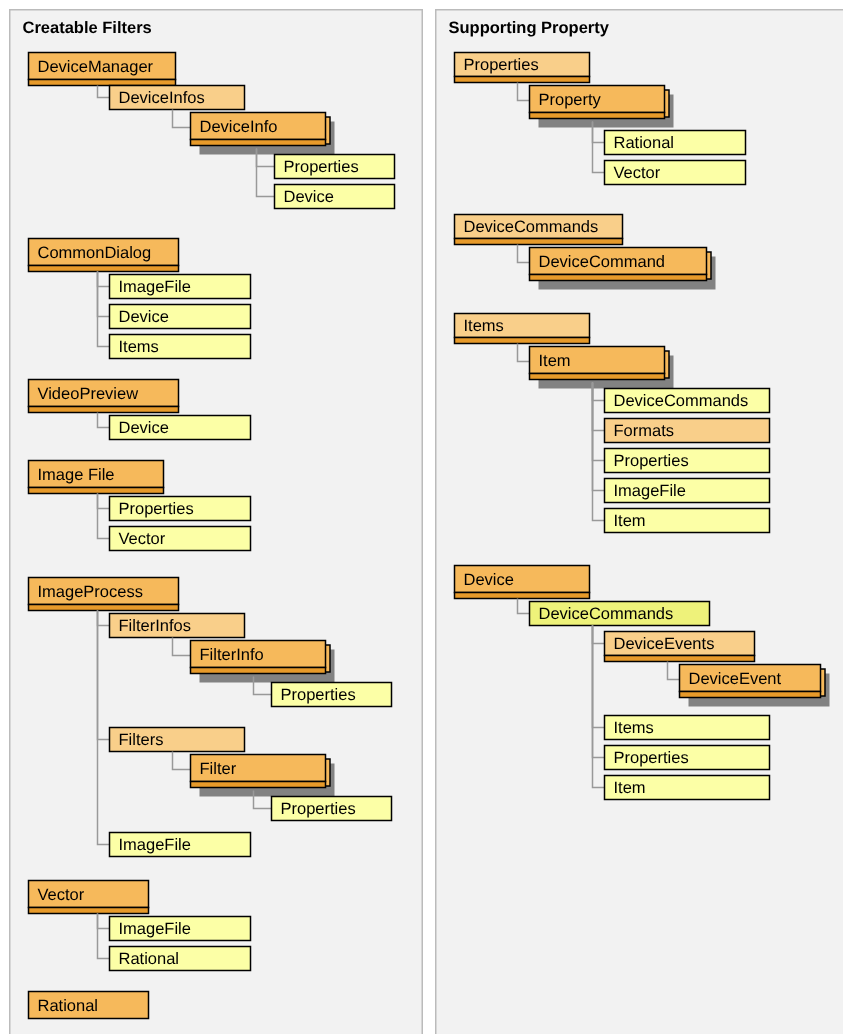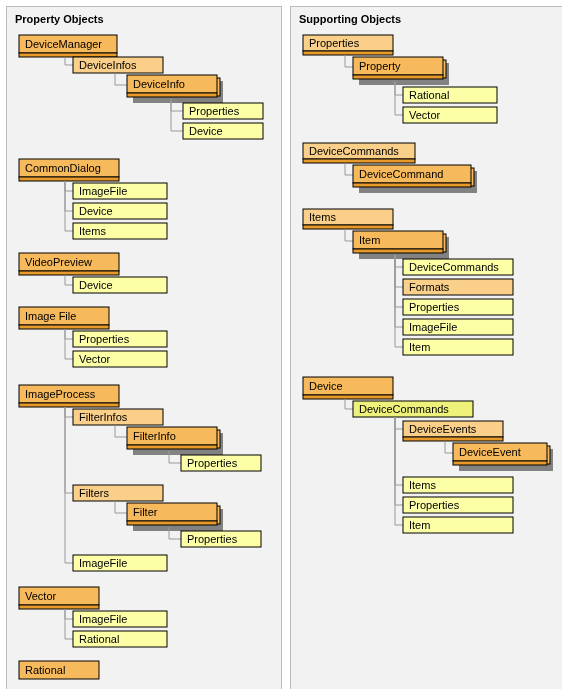--- a/index.html
+++ b/index.html
@@ -49,21 +49,21 @@
     stroke: #999;
     stroke-width: 1;
     fill: none;
   }
 </style>
 </head>
 <body>
 
 <div class="cols">
   <div class="panel">
-    <div class="panel-title">Property Objects</div>
+    <div class="panel-title">Creatable Filters</div>
     <svg width="258" height="650">
 
       <g>
         <rect class="box orange" x="4" y="4" width="98" height="18"></rect>
         <rect class="box orangeD" x="4" y="22" width="98" height="4"></rect>
         <text class="txt" x="10" y="14">DeviceManager</text>
       </g>
       <path class="conn" d="M50 26 V34 H58"></path>
       <g>
         <rect class="box orangeL" x="58" y="26" width="90" height="16"></rect>
@@ -203,21 +203,21 @@
       </g>
 
       <g>
         <rect class="box orange" x="4" y="630" width="80" height="18"></rect>
         <text class="txt" x="10" y="640">Rational</text>
       </g>
     </svg>
   </div>
 
   <div class="panel">
-    <div class="panel-title">Supporting Objects</div>
+    <div class="panel-title">Supporting Property</div>
     <svg width="258" height="650">
 
       <g>
         <rect class="box orangeL" x="4" y="4" width="90" height="16"></rect>
         <rect class="box orangeD" x="4" y="20" width="90" height="4"></rect>
         <text class="txt" x="10" y="13">Properties</text>
       </g>
       <path class="conn" d="M46 24 V36 H54"></path>
       <g>
         <rect class="shadow" x="60" y="32" width="90" height="22"></rect>

